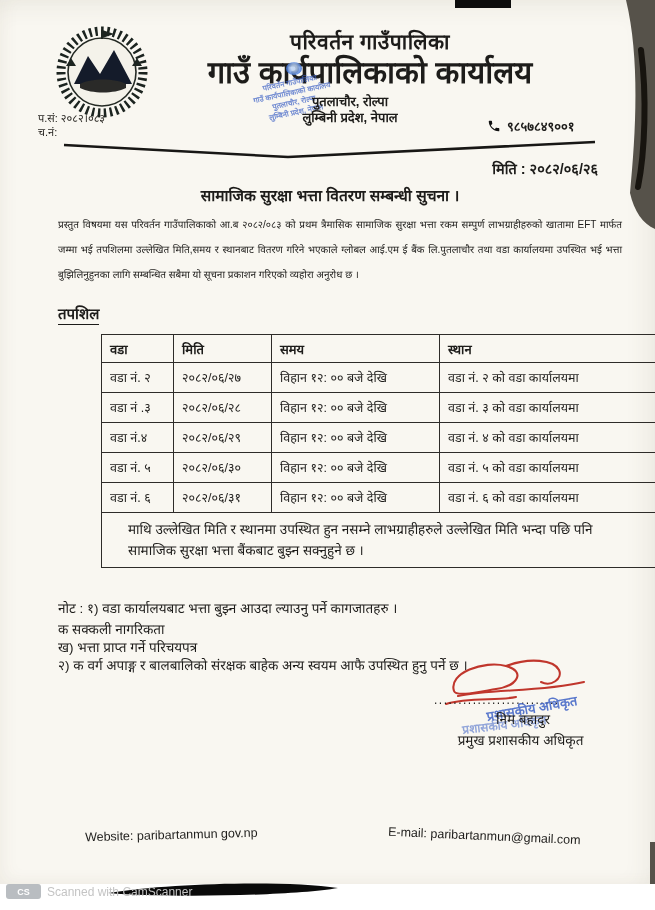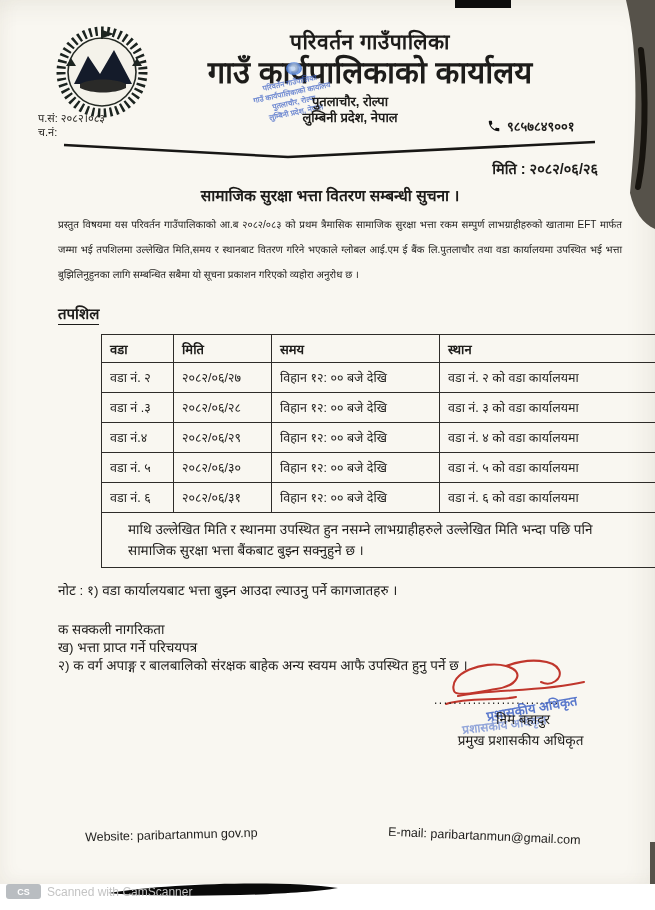--- a/index.html
+++ b/index.html
@@ -35,21 +35,21 @@
   table.sched { position:absolute; left:62px; top:334px; width:558px; border-collapse:collapse;
                 font-size:12.5px; table-layout:fixed;margin-left:39px; }
   table.sched th, table.sched td { border:1.4px solid #2e2c29; padding:4px 8px; text-align:left;
                 vertical-align:middle; overflow:hidden; }
   table.sched th { font-size:13px; font-weight:bold; height:28px; }
   table.sched td { height:30px; }
   table.sched td.note { height:55px; font-size:13.5px; line-height:21px; padding:5px 26px; }
   .c1{width:72px} .c2{width:98px} .c3{width:168px} .c4{width:220px}
 
   .noteline { left:58px; font-size:13.5px; width:560px; }
-  .n0{top:581px} .n1{top:620px} .n2{top:638px} .n3{top:656px}
+  .n0{top:599px} .n1{top:620px} .n2{top:638px} .n3{top:656px}
 
   
   .sig-svg { left:438px; top:655px; }
   .dotline { left:434px; top:693px; width:150px; font-size:12px; letter-spacing:1.5px; color:#1d1c1a; }
   .sig-stamp1 { left:486px; top:699px; font-size:13px; font-weight:bold; color:#3f63c6; opacity:.85; transform:rotate(-10deg); white-space:nowrap; }
   .sig-stamp2 { left:462px; top:716px; font-size:12px; font-weight:bold; color:#3f63c6; opacity:.55; transform:rotate(-7deg); white-space:nowrap; }
   .sig-name  { left:448px; top:710px; width:150px; text-align:center; font-size:13.5px; }
   .sig-title { left:428px; top:731px; width:185px; text-align:center; font-size:13.5px; }
 
   

